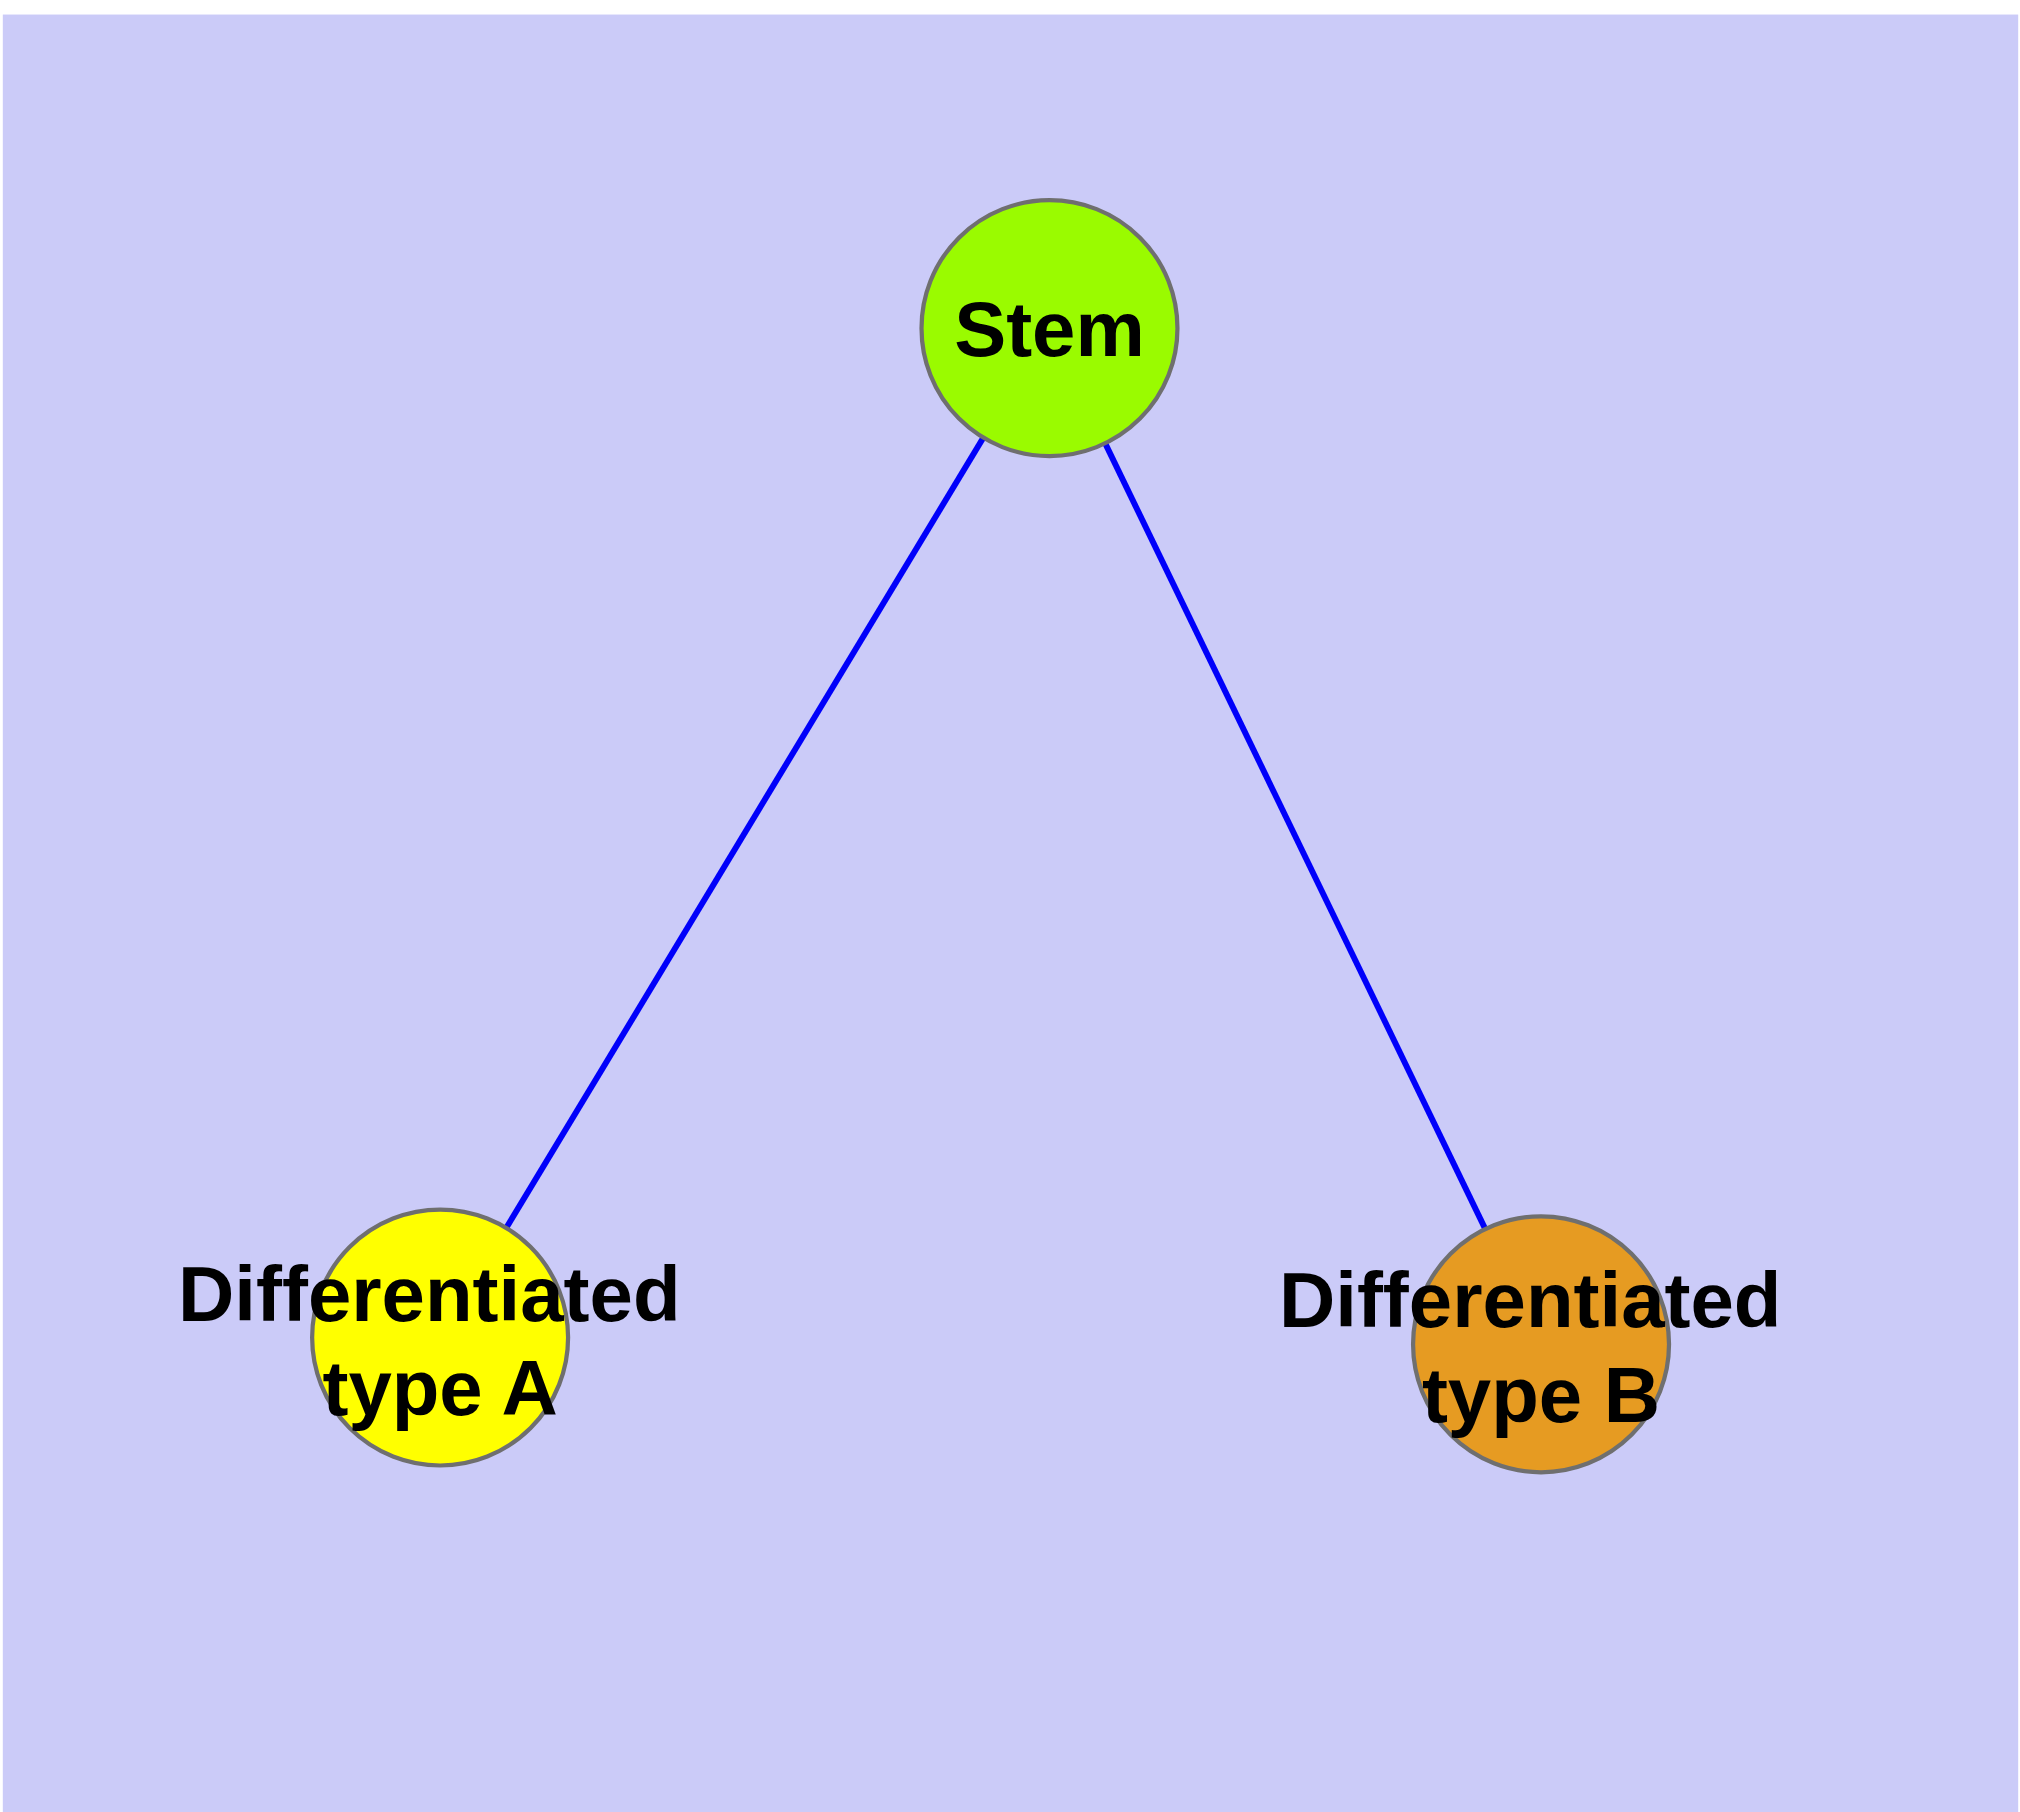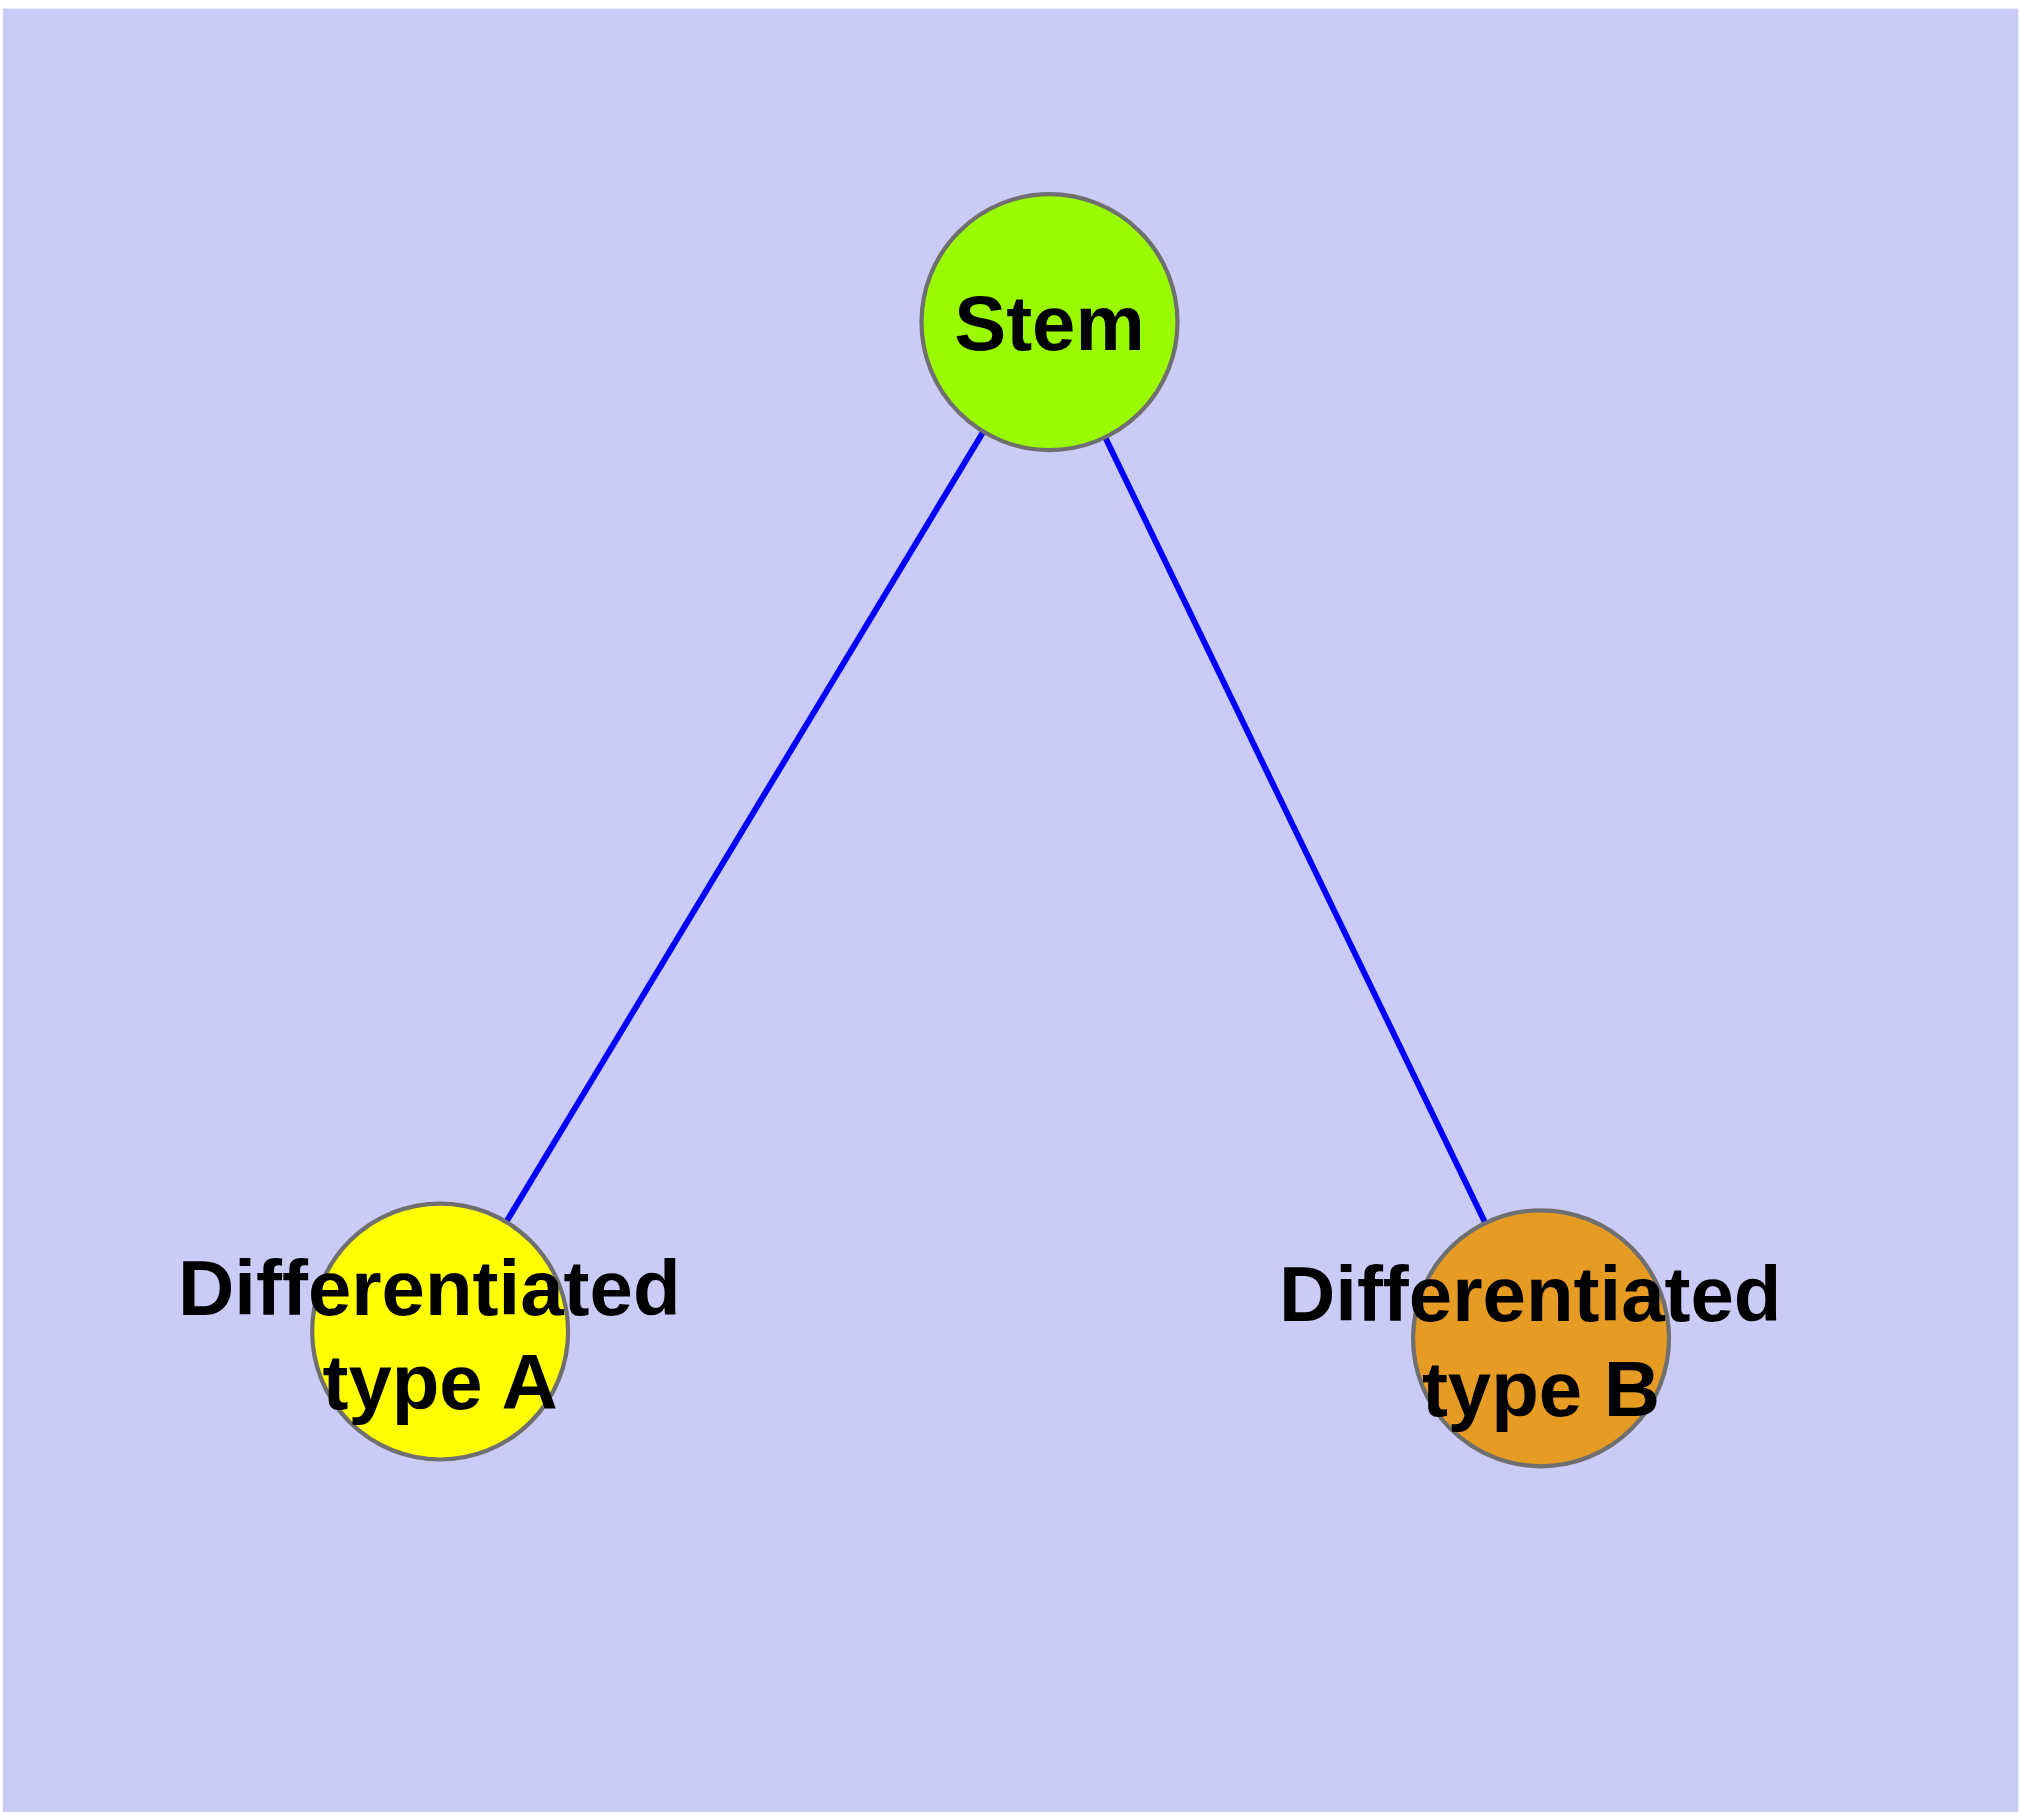--- a/index.html
+++ b/index.html
@@ -10,21 +10,21 @@
     width: 2021px;
     height: 1812px;
     background: #ffffff;
     font-family: "Liberation Sans", sans-serif;
     position: relative;
     overflow: hidden;
   }
   .diagram-wrap {
     position: absolute;
     left: 0;
-    top: 6px;
+    top: 12px;
     width: 2021px;
     height: 1740px;
   }
   svg {
     display: block;
   }
   .node-label {
     font-family: "Liberation Sans", sans-serif;
     font-weight: bold;
     font-size: 92px;

